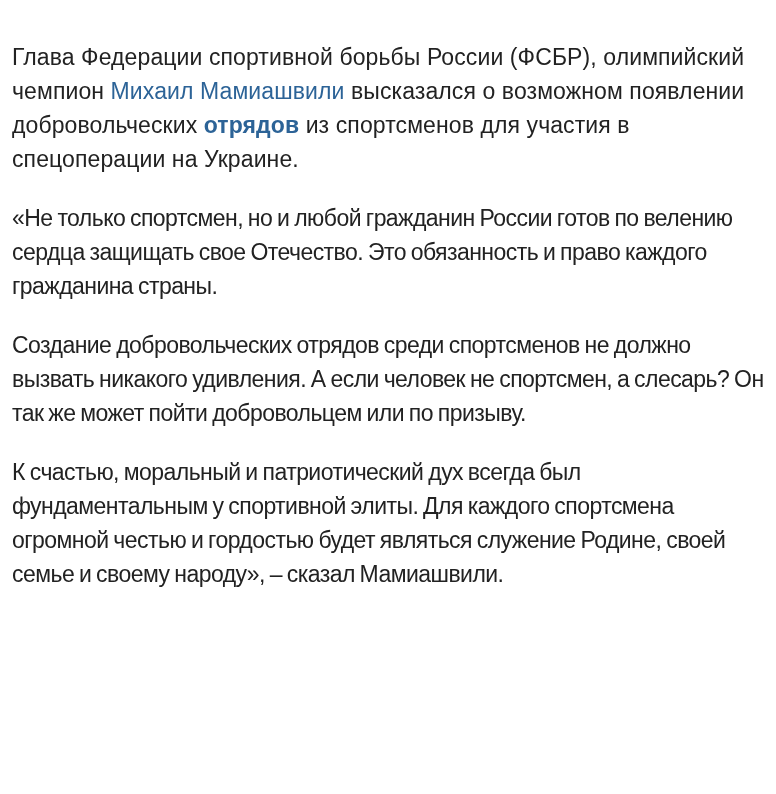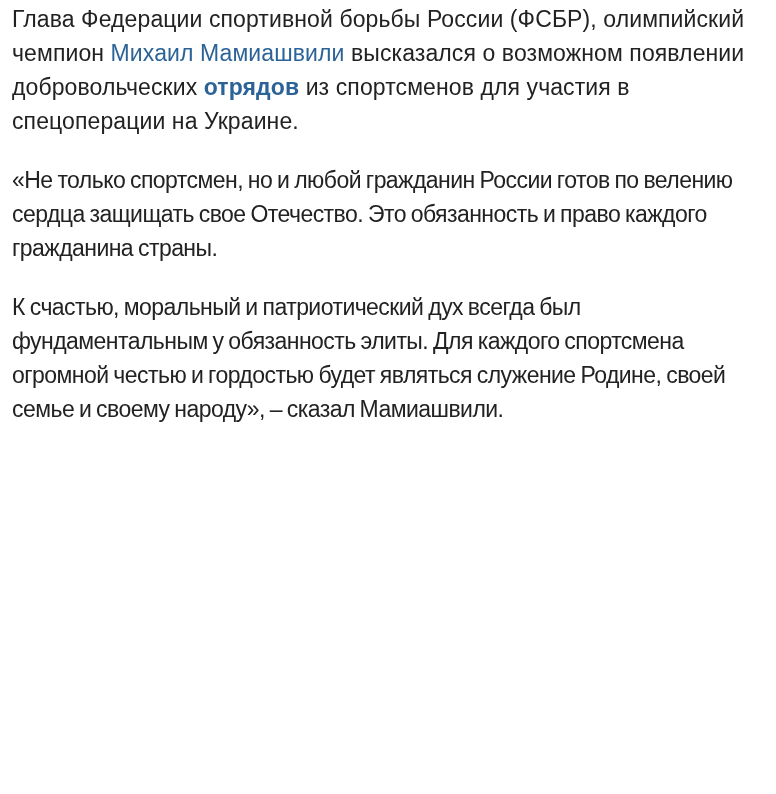--- a/index.html
+++ b/index.html
@@ -5,30 +5,31 @@
   html, body { margin: 0; padding: 0; background: #ffffff; }
   body { width: 776px; height: 794px; overflow: hidden; }
   .article {
     padding: 2px 12px 0 12px;
     color: #222222;
     font-family: "Liberation Sans", sans-serif;
     font-size: 23px;
     line-height: 34px;
   }
   .article p { margin: 0 0 25px 0; }
-  .article p.lead { letter-spacing: 0.1px; margin-bottom: 25px; }
+  .article p.lead { letter-spacing: 0.1px; margin-bottom: 25px; margin-top: 38px; }
   .article p.cond {
     font-family: "Liberation Sans", sans-serif;
     letter-spacing: -0.55px;
     word-spacing: -1px;
   }
   a.link { color: #2c6397; text-decoration: none; }
   a.link.bold { font-weight: bold; }
 </style>
 </head>
 <body>
 
 <div class="article">
   <p class="lead"><span>Глава Федерации спортивной борьбы России (ФСБР), олимпийский чемпион </span><a class="link" href="#">Михаил Мамиашвили</a><span> высказался о возможном появлении добровольческих </span><a class="link bold" href="#">отрядов</a><span> из спортсменов для участия в спецоперации на Украине.</span></p>
 
   <p class="cond">«Не только спортсмен, но и любой гражданин России готов по велению сердца защищать свое Отечество. Это обязанность и право каждого гражданина страны.</p>
-  <p class="cond">К счастью, моральный и патриотический дух всегда был фундаментальным у обязанность элиты. Для каждого спортсмена огромной честью и гордостью будет являться служение Родине, своей семье и своему народу», – сказал Мамиашвили.</p>
+  <p class="cond">Создание добровольческих отрядов среди спортсменов не должно вызвать никакого удивления. А если человек не спортсмен, а слесарь? Он так же может пойти добровольцем или по призыву.</p>
+  <p class="cond">К счастью, моральный и патриотический дух всегда был фундаментальным у спортивной элиты. Для каждого спортсмена огромной честью и гордостью будет являться служение Родине, своей семье и своему народу», – сказал Мамиашвили.</p>
 </div>
 
 </body></html>

